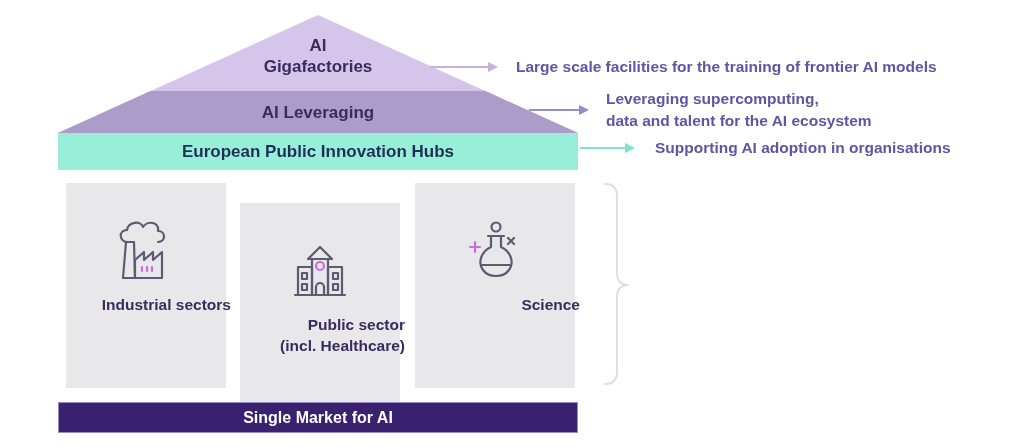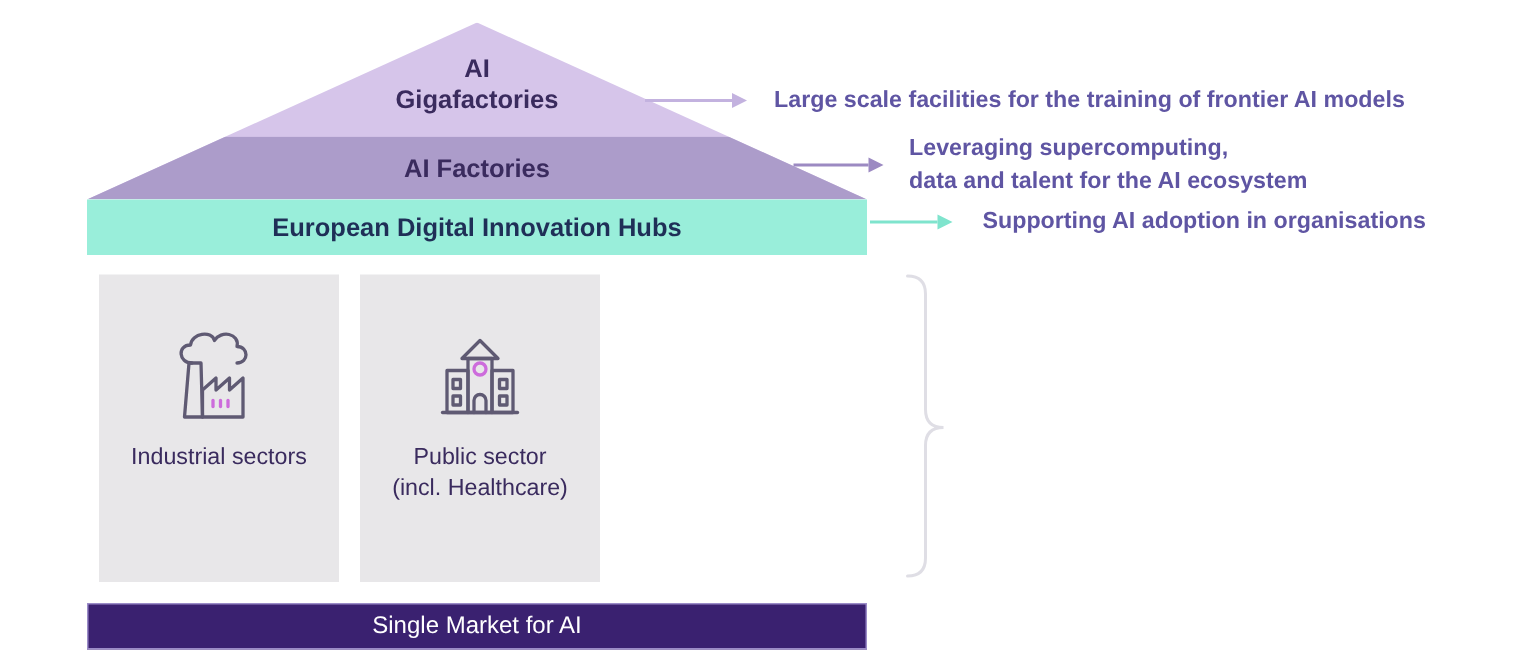--- a/index.html
+++ b/index.html
@@ -34,48 +34,48 @@
   .a3 .shaft{width:45px;background:#7FE4CD;}
   .a3 .head{border-left:10px solid #7FE4CD;}
   
   .ann{position:absolute;color:#5F55A3;font-size:15.5px;line-height:20px;white-space:pre-line;font-weight:bold;}
   .ann1{left:516px;top:57px;}
   .ann2{left:606px;top:88px;line-height:22px;}
   .ann3{left:655px;top:138px;}
   .ann4{left:645px;top:254px;line-height:22px;}
   
   .sector{position:absolute;top:183px;width:160px;height:205px;background:#E8E7E9;}
-  .s1{left:66px;} .s2{left:240px;} .s3{left:415px;}
+  .s1{left:66px;} .s2{left:240px;margin-top:20px;} .s3{left:415px;}
   .sector-icon{position:absolute;top:34px;left:50%;transform:translateX(-50%);}
-  .sector-label{position:absolute;top:111px;left:-5px;width:170px;text-align:center;
-    font-weight:normal;font-size:15.5px;line-height:21px;color:#3A2B5E;white-space:pre-line;}
+  .sector-label{position:absolute;top:111px;left:-5px;width:170px;text-align:right;
+    font-weight:bold;font-size:15.5px;line-height:21px;color:#3A2B5E;white-space:pre-line;}
   
   .bracket{position:absolute;left:600px;top:180px;}
   
   .footer-bar{position:absolute;left:58px;top:402px;width:520px;height:31px;background:#3A2170;
     box-sizing:border-box;border:1px solid #9B8CC8;
     display:flex;align-items:center;justify-content:center;
-    color:#FFFFFF;font-weight:normal;font-size:16px;}
+    color:#FFFFFF;font-weight:bold;font-size:16px;}
   .icon-svg{display:block;}
 </style>
 </head>
 <body>
 
 <div class="canvas">
 
   <div class="pyramid">
     <div class="tri-light"></div>
     <div class="tri-band"></div>
     <div class="giga-label">AI
 Gigafactories</div>
-    <div class="fact-label">AI Factories</div>
+    <div class="fact-label">AI Leveraging</div>
   </div>
 
   <div class="edih-bar">
-    <span>European Digital Innovation Hubs</span>
+    <span>European Public Innovation Hubs</span>
   </div>
 
   <div class="arrow a1">
     <div class="shaft"></div>
     <div class="head"></div>
   </div>
   <div class="arrow a2">
     <div class="shaft"></div>
     <div class="head"></div>
   </div>
@@ -118,20 +118,37 @@
         <rect x="17" y="47" width="5" height="6"></rect>
         <rect x="48" y="36" width="5" height="6"></rect>
         <rect x="48" y="47" width="5" height="6"></rect>
         <path d="M10,58 H60"></path>
       </svg>
     </div>
     <div class="sector-label">Public sector
 (incl. Healthcare)</div>
   </div>
 
+  <div class="sector s3">
+    <div class="sector-icon">
+      <svg class="icon-svg" width="70" height="70" viewBox="0 0 70 70" fill="none" stroke="#5F5A73" stroke-width="2.2" stroke-linecap="round" stroke-linejoin="round">
+        <circle cx="36" cy="10" r="4.5"></circle>
+        <path d="M31,19 V30 C22,34 17,45 23,53 C29,61 43,61 49,53 C55,45 50,34 41,30 V19"></path>
+        <path d="M28,19 H44"></path>
+        <path d="M22,48 H50"></path>
+        <g stroke="#CD6CDC">
+          <path d="M15,25 V35"></path>
+            <path d="M10,30 H20"></path>
+        </g>
+        <path d="M48,21 L54,27"></path>
+          <path d="M54,21 L48,27"></path>
+      </svg>
+    </div>
+    <div class="sector-label">Science</div>
+  </div>
 
   <div class="bracket">
     <svg width="36" height="210" viewBox="0 0 36 210" fill="none" stroke="#DFDEE5" stroke-width="2" stroke-linecap="round">
       <path d="M5,4 Q17,4 17,16 L17,93 Q17,105 29,105 Q17,105 17,117 L17,192 Q17,204 5,204"></path>
     </svg>
   </div>
 
   <div class="footer-bar">
     <span>Single Market for AI</span>
   </div>

